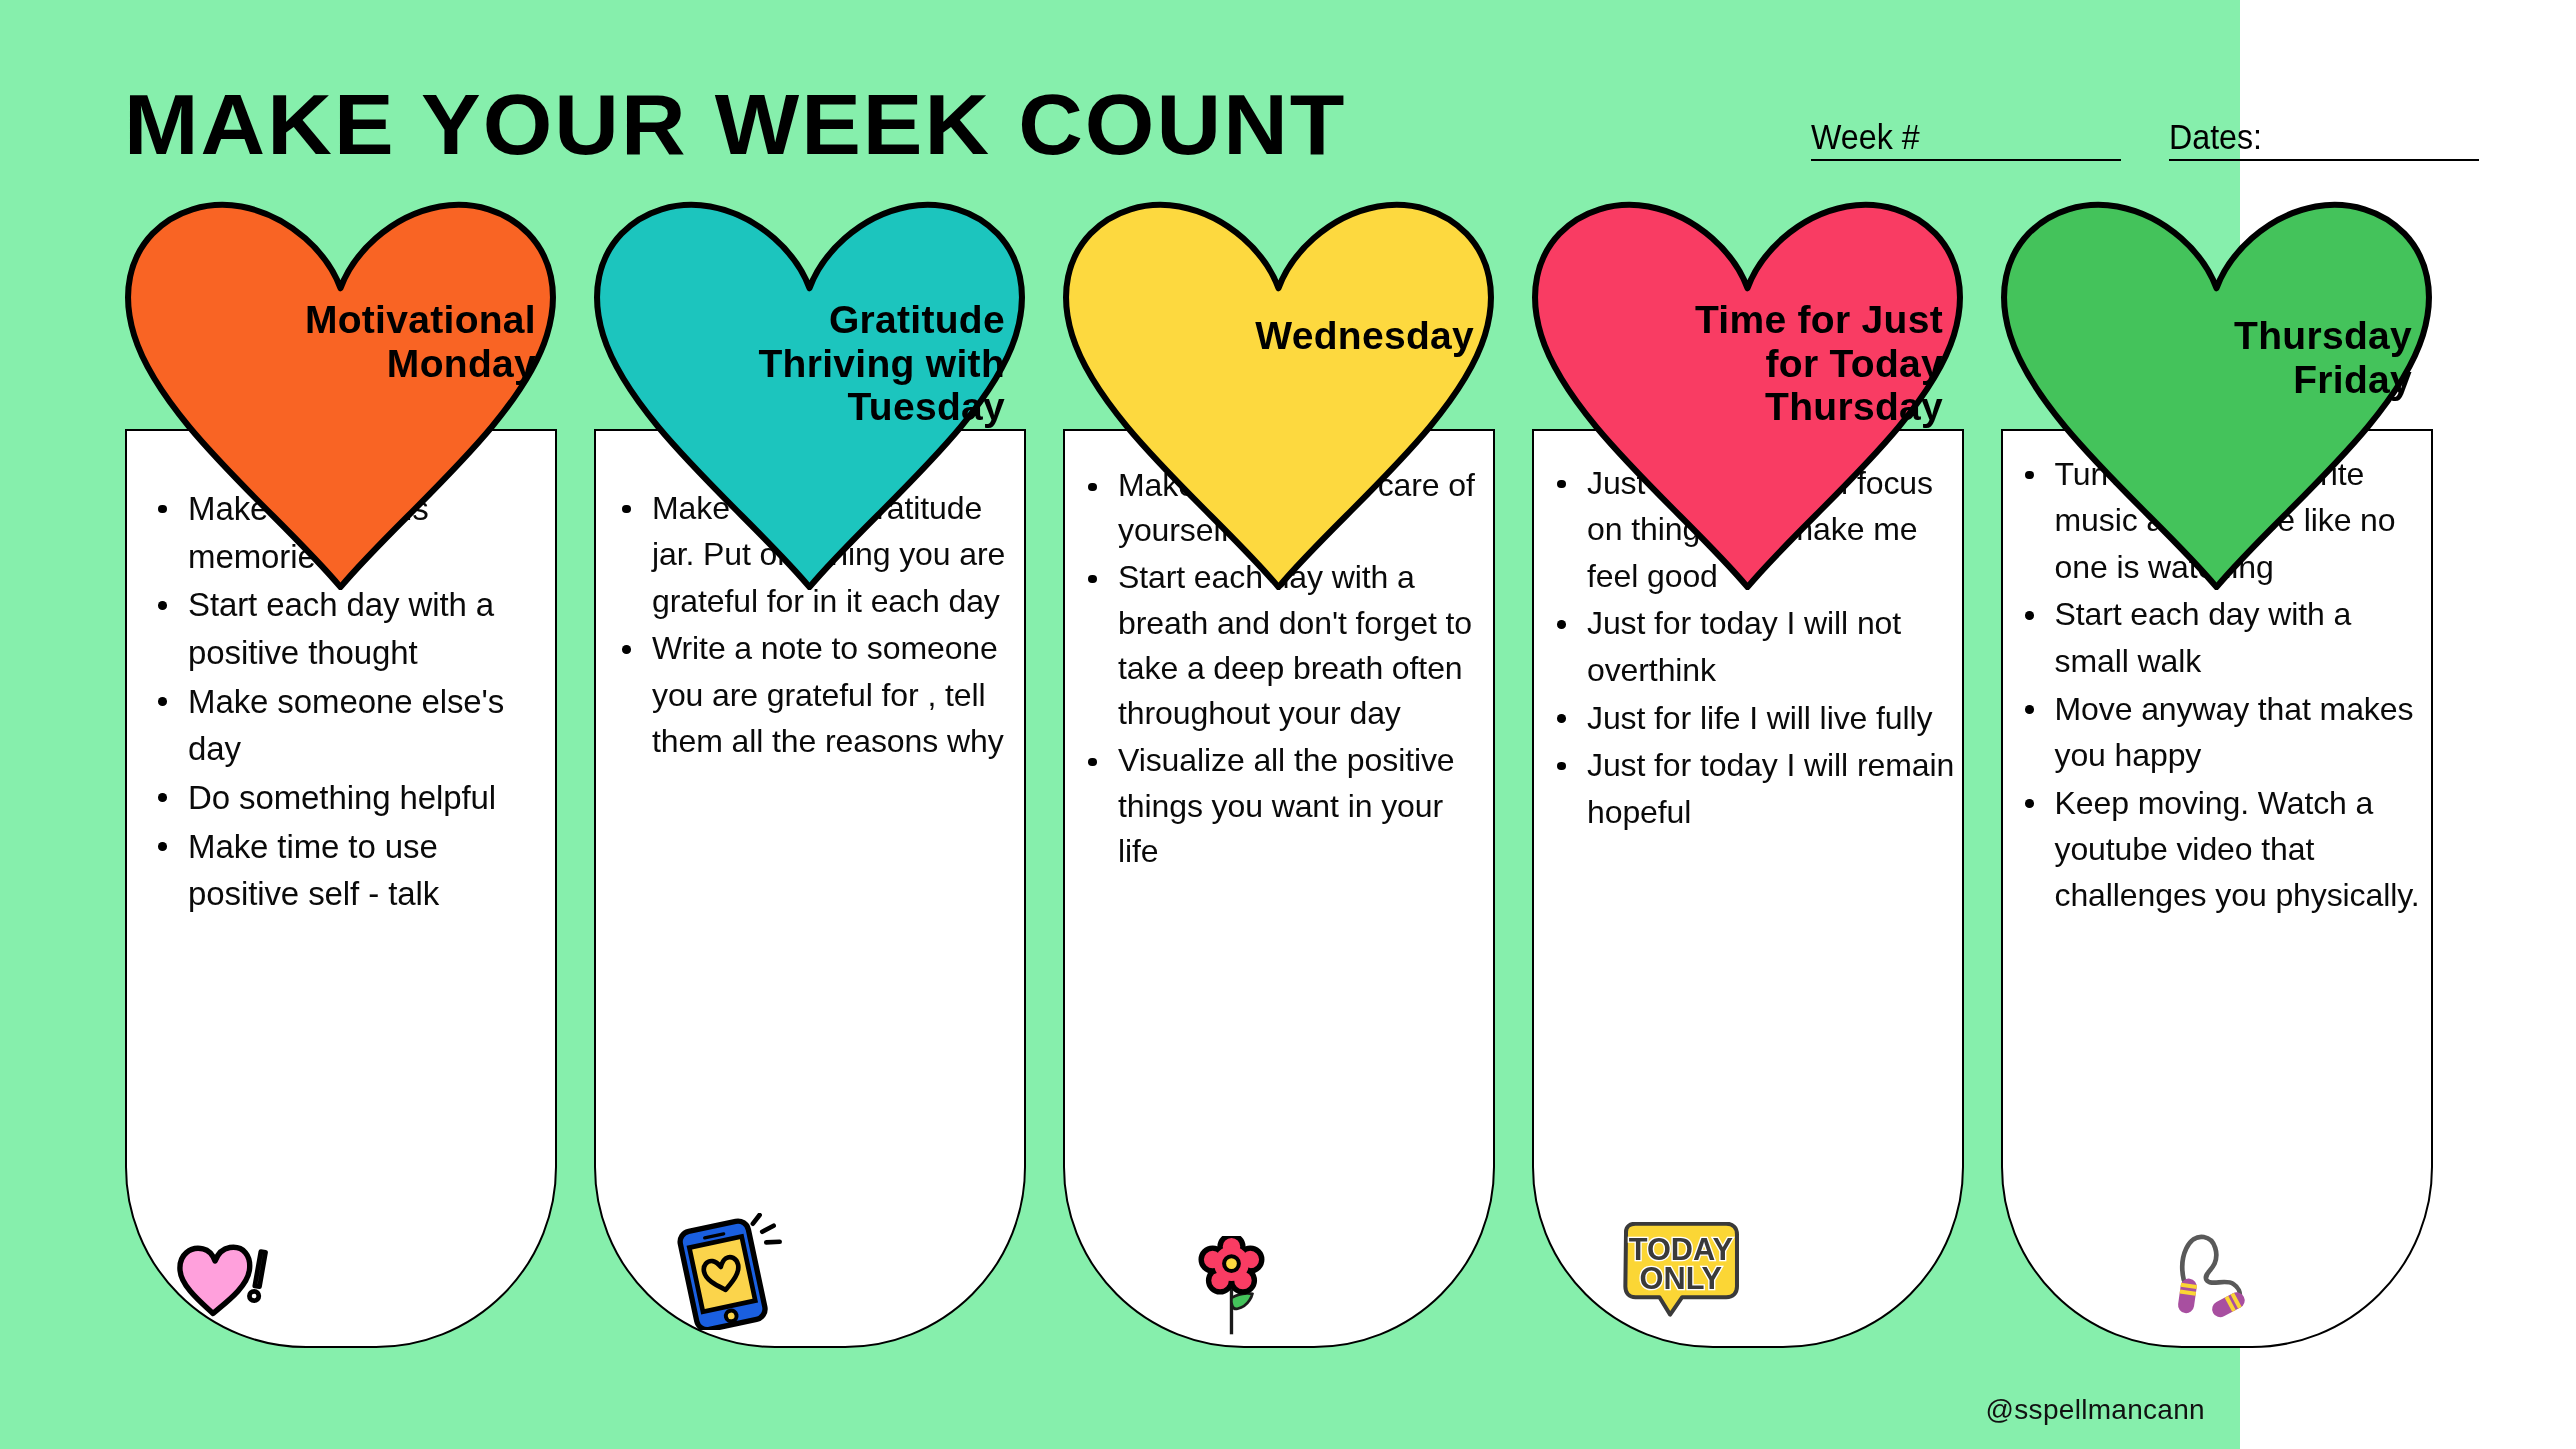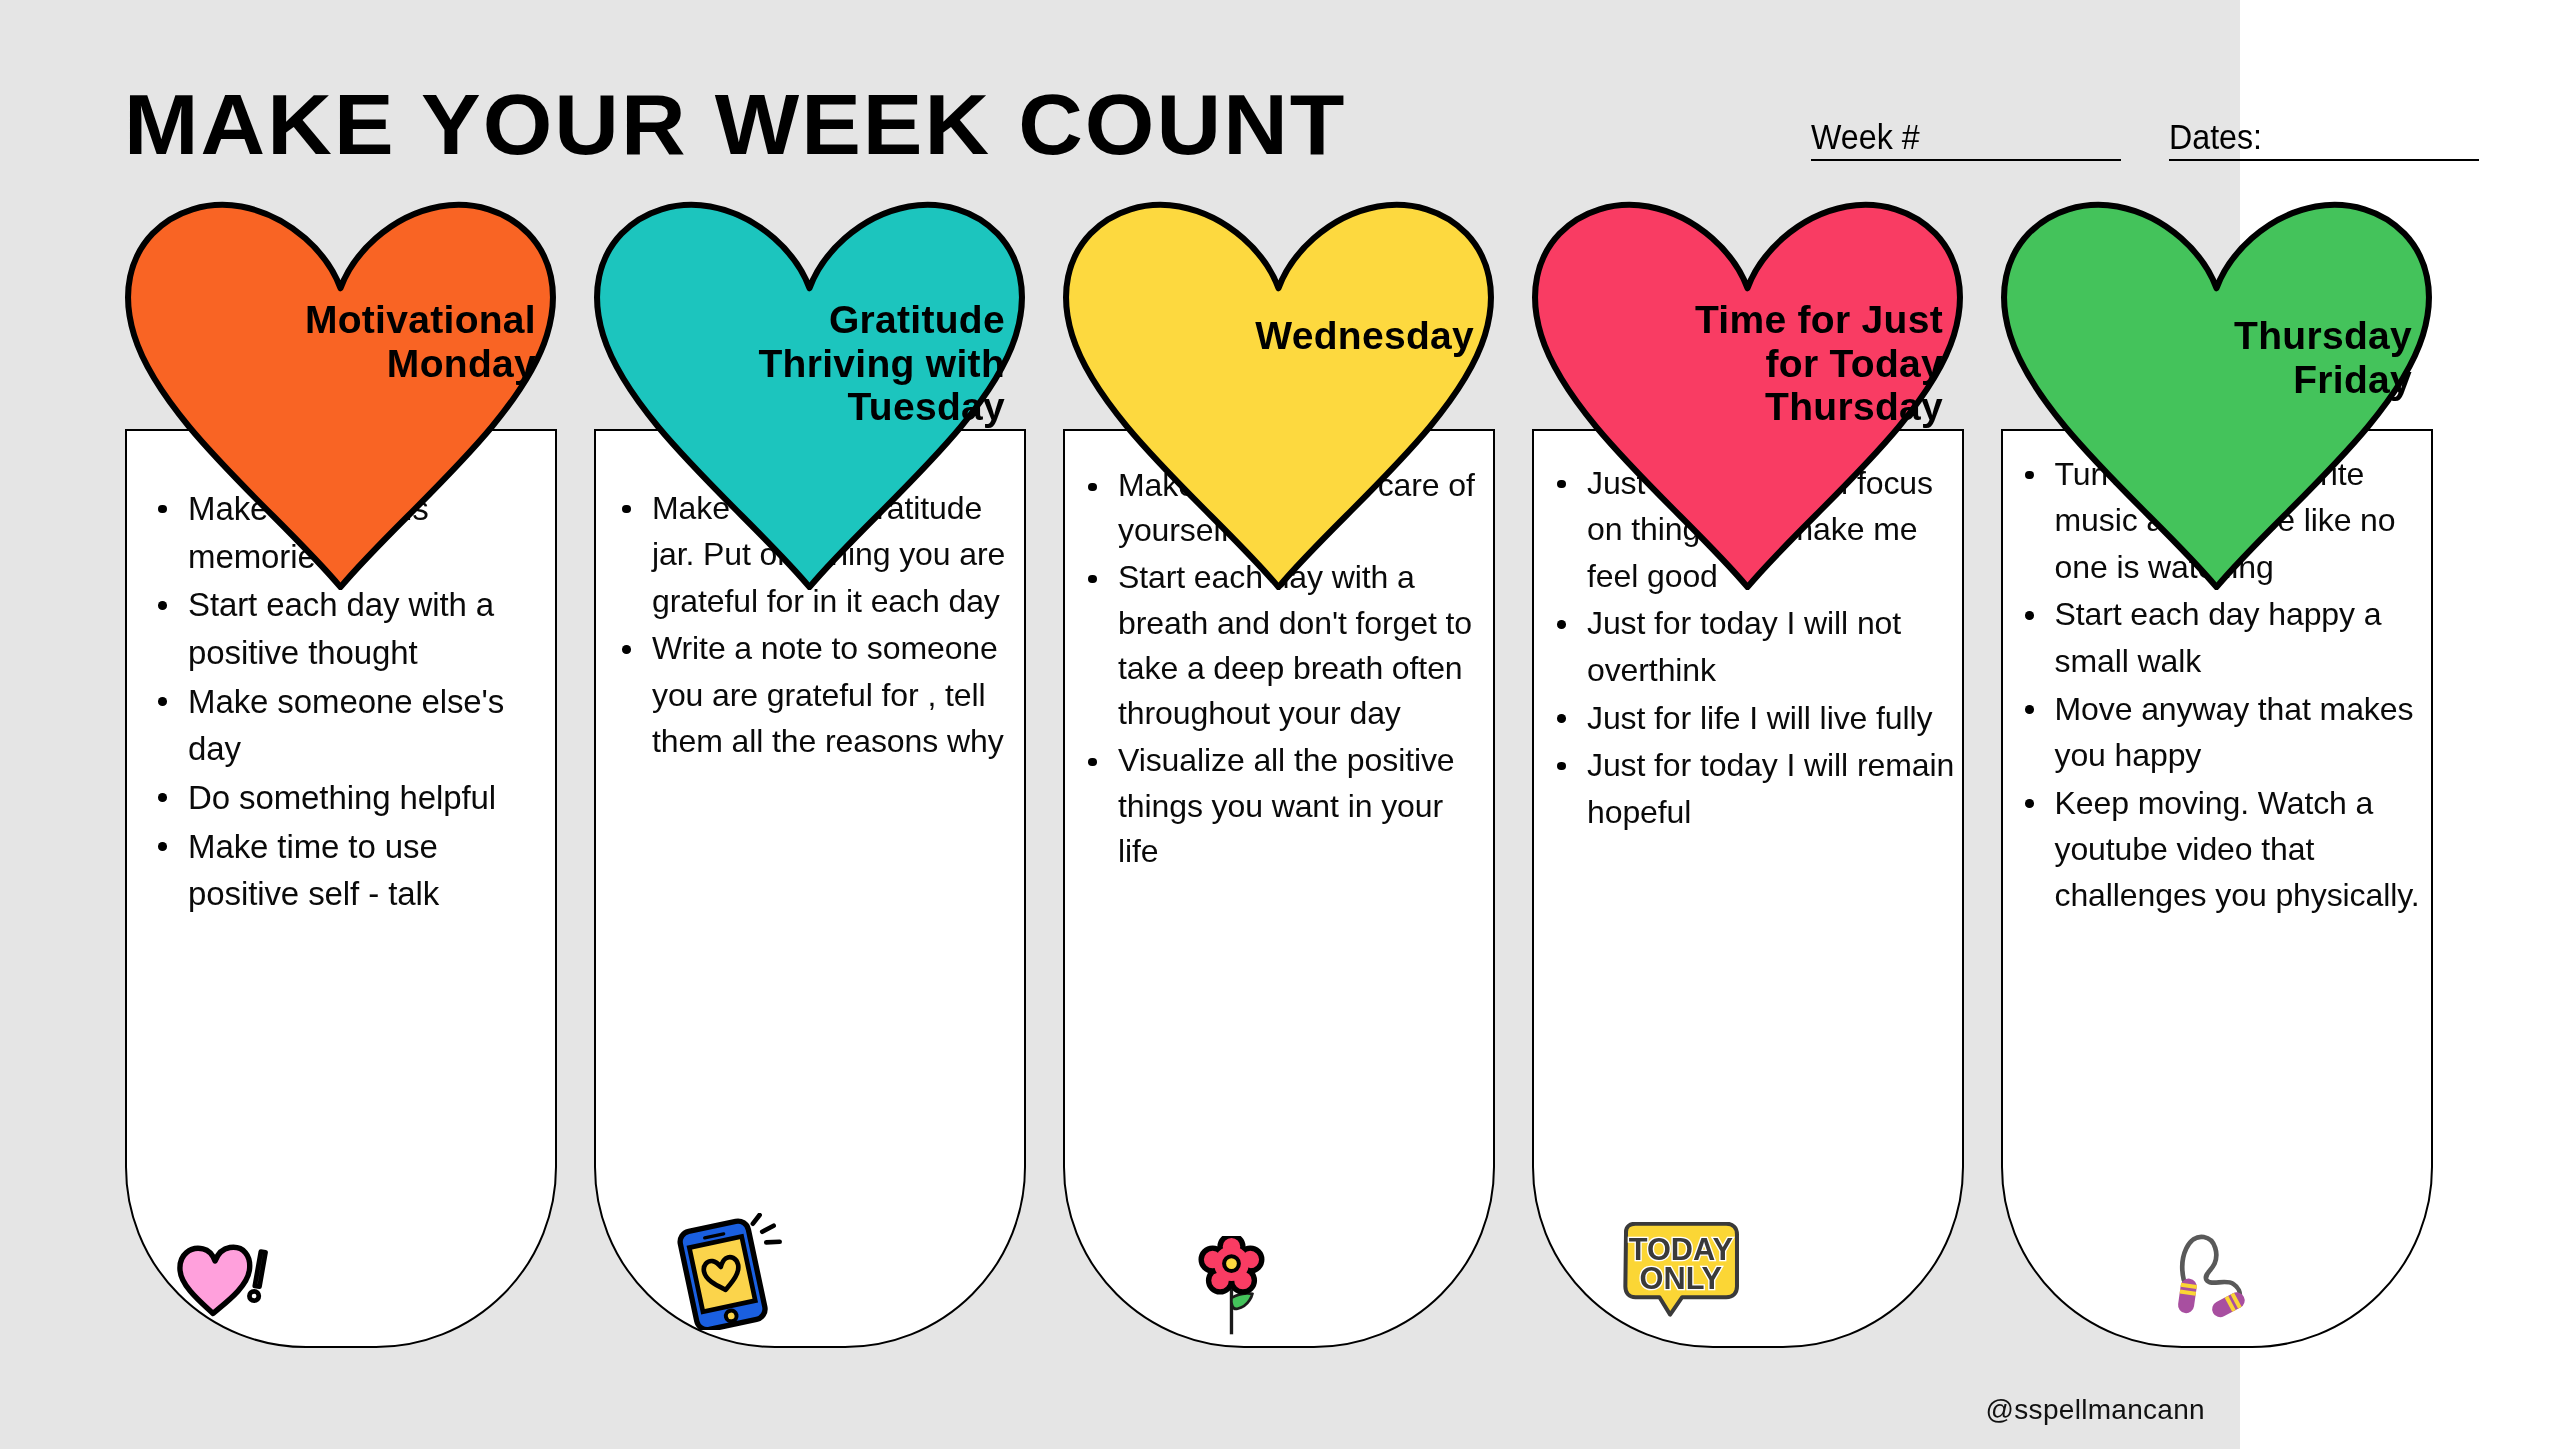--- a/index.html
+++ b/index.html
@@ -9,21 +9,21 @@
     height: 1449px;
     background: #ffffff;
     font-family: "DejaVu Sans", sans-serif;
     overflow: hidden;
   }
 
   #page {
     position: relative;
     width: 2240px;
     height: 1449px;
-    background: #e5e5e5;
+    background: #86efac;
   }
 
   
   .header {
     position: absolute;
     left: 0; top: 0;
     width: 2576px;
     height: 201px;
   }
 
@@ -295,21 +295,21 @@
         <svg viewBox="0 0 676 580" xmlns="http://www.w3.org/2000/svg">
           <path d="M338 576 C 250 470 70 330 30 200 C -10 70 90 -10 190 8 C 265 22 320 80 338 130 C 356 80 411 22 486 8 C 586 -10 686 70 646 200 C 606 330 426 470 338 576 Z" fill="#44C35B" stroke="#000000" stroke-width="9" stroke-linejoin="round"></path>
         </svg>
       </div>
       <div class="heart-label lower">
         <div>Thursday</div>
         <div>Friday</div>
       </div>
       <ul class="bullets">
         <li>Turn on your favourite music and dance like no one is watching</li>
-        <li>Start each day happy a small walk</li>
+        <li>Start each day with a small walk</li>
         <li>Move anyway that makes you happy</li>
         <li>Keep moving. Watch a youtube video that challenges you physically.</li>
       </ul>
     </div>
 
   </div>
 
   <div class="deco deco-1">
     <svg width="101" height="81" viewBox="0 0 150 120" xmlns="http://www.w3.org/2000/svg">
       <path d="M55 112 C 38 96 8 72 6 48 C 4 24 22 12 40 16 C 50 18 55 26 58 34 C 61 26 68 16 80 14 C 100 11 112 26 109 48 C 105 74 72 97 55 112 Z" fill="#FFA0DC" stroke="#000000" stroke-width="8" stroke-linejoin="round"></path>

